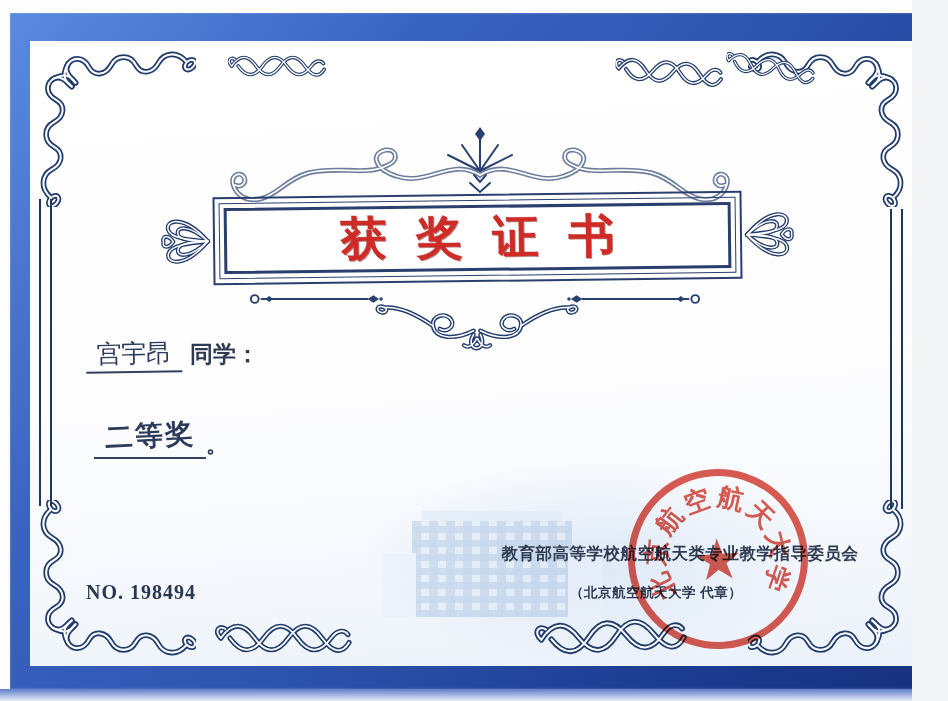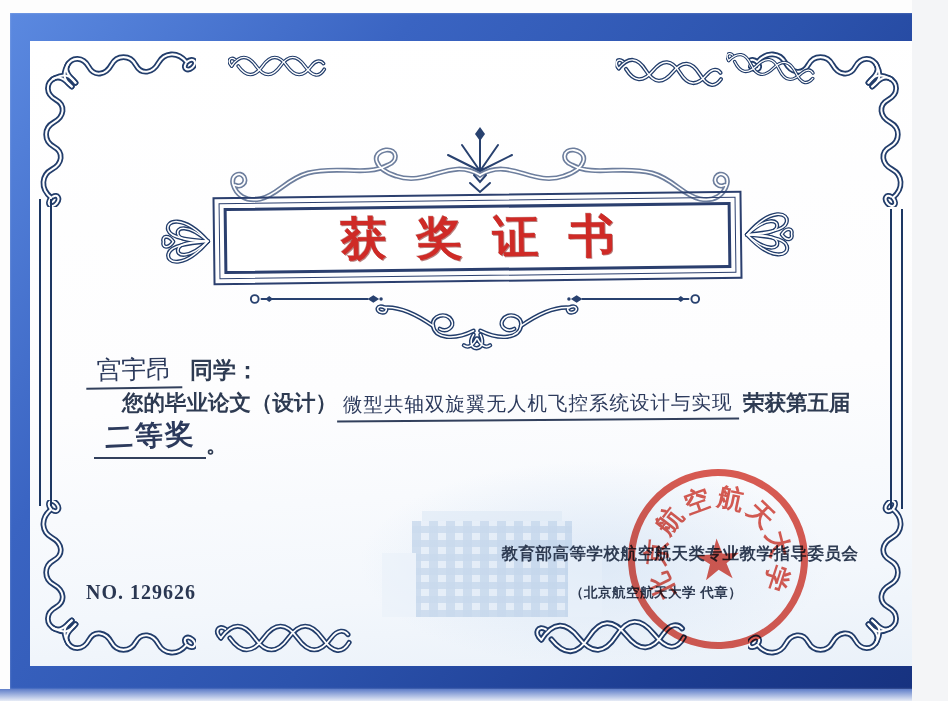--- a/index.html
+++ b/index.html
@@ -209,44 +209,41 @@
     <svg class="orn" style="left:218px;top:251px" width="135" height="14">
         <use href="#spear"></use>
       </svg>
     <svg class="orn flip-x" style="left:537px;top:251px" width="135" height="14">
         <use href="#spear"></use>
       </svg>
     <svg class="orn" style="left:338px;top:255px" width="218" height="58">
         <use href="#cscroll"></use>
       </svg>
 
-    <div class="abs" style="left:56px;top:312px;">
+    <div class="abs" style="left:56px;top:296px;">
       <span class="hand uline name-slot">宫宇昂</span><span class="print salut">同学：</span>
     </div>
 
-    <div class="abs" style="left:92px;top:347px;">
-      <span class="print l1-prefix">您的毕业论文（设计）</span><span class="hand uline thesis">微型共轴双旋翼无人机飞控系统设计与实现</span> <span class="print l1-suffix">荣获第五届</span>
-    </div>
 
     <div class="abs" style="left:64px;top:389px;">
       <span class="award-slot"><span class="hand award-text">二等奖</span></span><span class="print l2">。</span>
     </div>
 
 
     <div class="wmark">
       <div class="wm-roof"></div>
       <div class="wm-body"></div>
       <div class="wm-wingL"></div>
       <div class="wm-wingR"></div>
     </div>
 
     <div class="abs org1" style="left:440px;top:502px;width:420px;">教育部高等学校航空航天类专业教学指导委员会</div>
     <div class="abs org2" style="left:540px;top:543px;width:260px;">（北京航空航天大学 代章）</div>
 
-    <div class="abs serial" style="left:56px;top:540px;">NO. 129626</div>
+    <div class="abs serial" style="left:56px;top:540px;">NO. 198494</div>
 
     <div class="seal">
       <div class="seal-ring"></div>
       <div class="seal-star">★</div>
       <div id="seal-ring-text">
           <span class="seal-ch" style="transform: rotate(-112deg) translateY(-62px);">北</span>
           <span class="seal-ch" style="transform: rotate(-80deg) translateY(-62px);">京</span>
           <span class="seal-ch" style="transform: rotate(-48deg) translateY(-62px);">航</span>
           <span class="seal-ch" style="transform: rotate(-16deg) translateY(-62px);">空</span>
           <span class="seal-ch" style="transform: rotate(16deg) translateY(-62px);">航</span>

